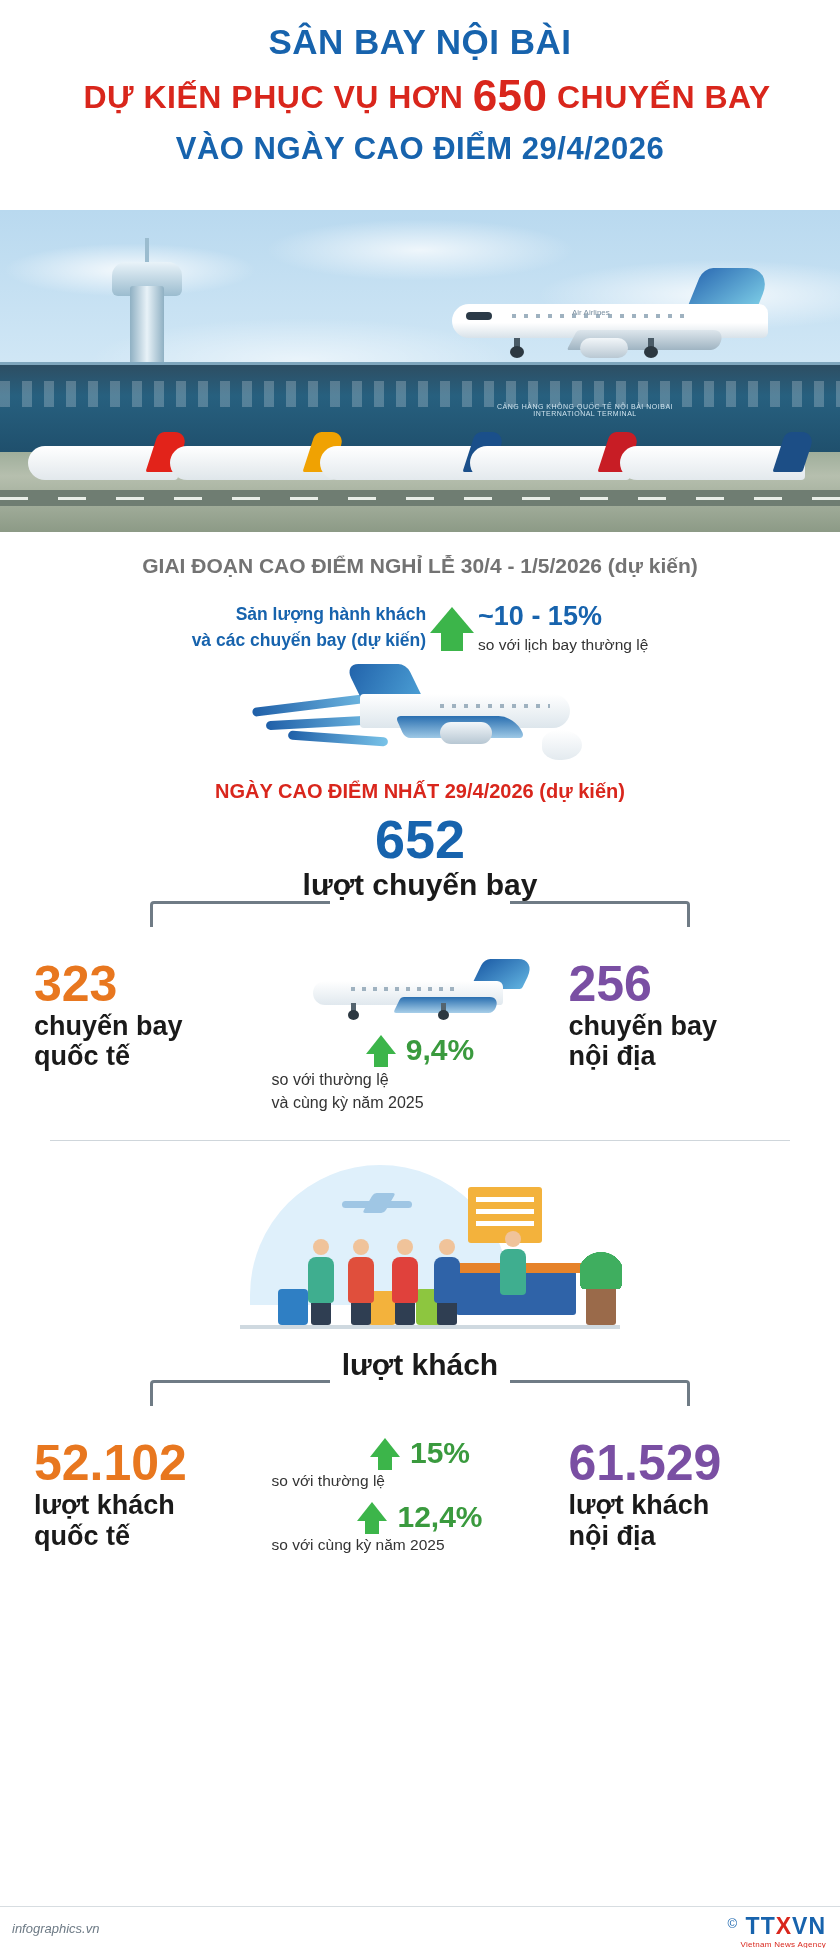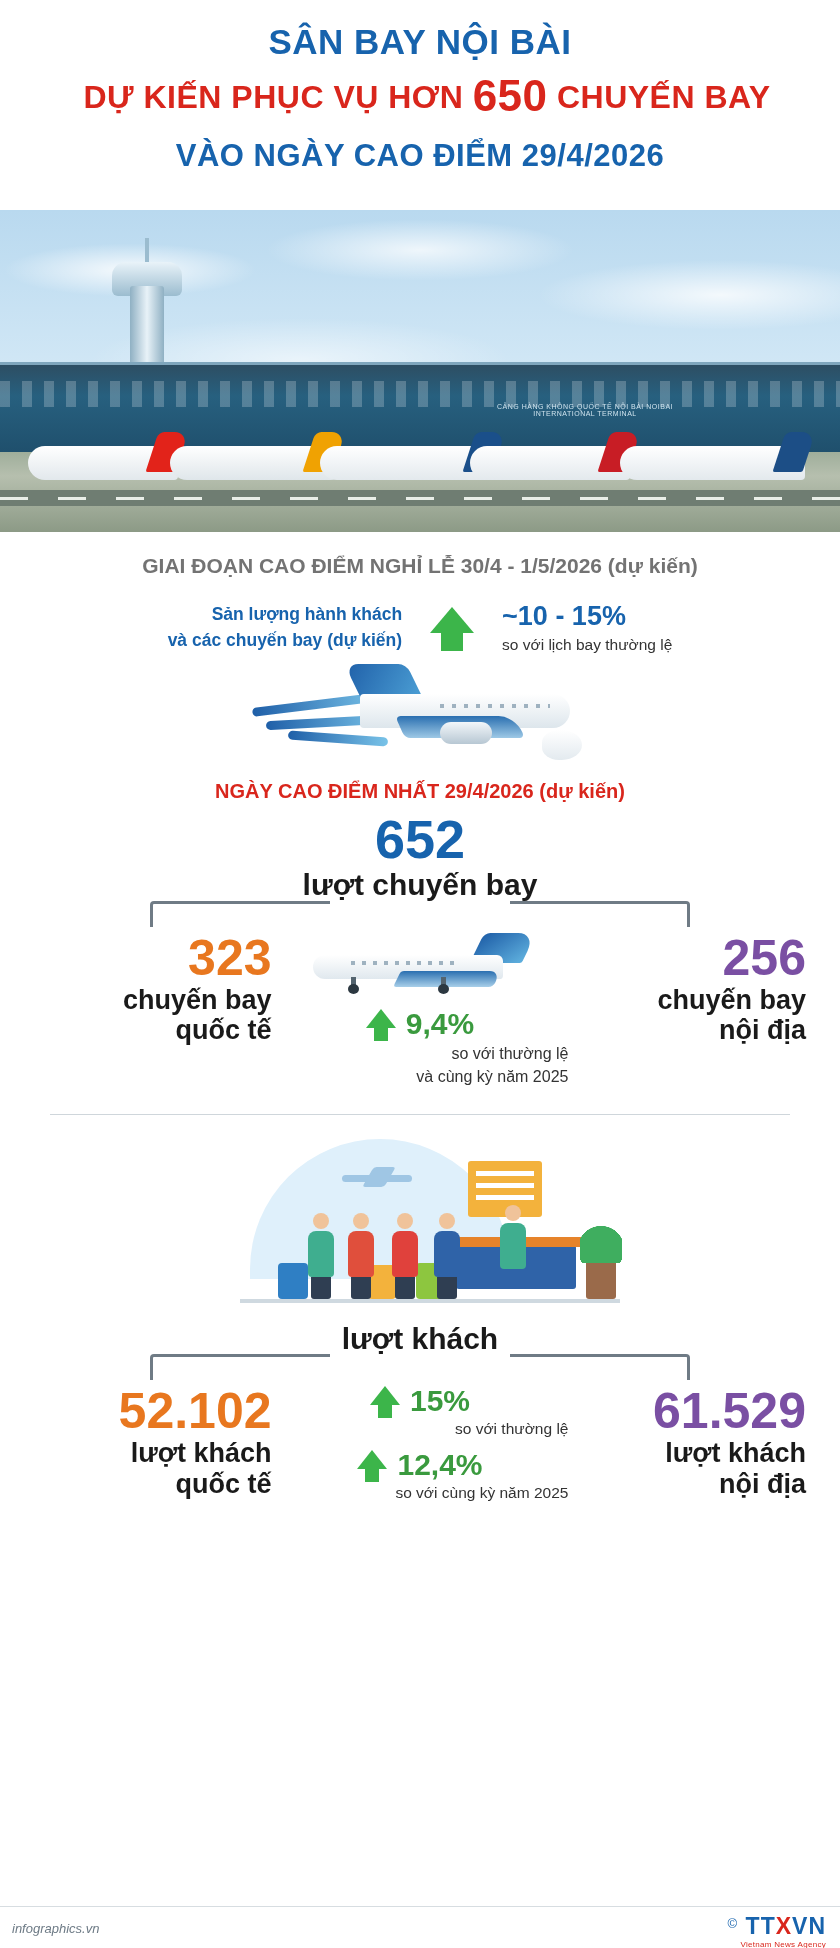--- a/index.html
+++ b/index.html
@@ -34,21 +34,21 @@
     white-space: nowrap;
   }
   .hline1 {
     font-size: 35px;
     color: #1763ad;
     margin-bottom: 9px;
   }
   .hline2 {
     font-size: 32px;
     color: #d9261c;
-    margin-bottom: 16px;
+    margin-bottom: 9px;
     padding-left: 14px;
   }
   .hline2 .big {
     font-size: 44px;
     color: #d9261c;
     vertical-align: -3px;
   }
   .hline3 {
     font-size: 31px;
     color: #1763ad;
@@ -174,21 +174,21 @@
     text-align: center;
     font-size: 21px;
     font-weight: bold;
     color: #737373;
     padding: 22px 0 4px;
   }
   .row1 {
     display: flex;
     align-items: center;
     justify-content: center;
-    gap: 28px;
+    gap: 4px;
     padding: 20px 0 0;
   }
   .row1 .left-text {
     text-align: right;
     font-size: 17.5px;
     font-weight: bold;
     color: #1763ad;
     line-height: 1.45;
   }
   .arrow-up {
@@ -271,21 +271,21 @@
     position: absolute; top: 0; height: 26px;
     border-top: 3px solid #6f7b85;
   }
   .bracket.left  { left: 150px; width: 180px; border-left: 3px solid #6f7b85; border-radius: 4px 0 0 0; }
   .bracket.right { right: 150px; width: 180px; border-right: 3px solid #6f7b85; border-radius: 0 4px 0 0; }
 
   .three-col {
     display: flex; align-items: flex-start; justify-content: space-between;
     padding: 0 34px;
   }
-  .col { width: 240px; text-align: right; }
+  .col { width: 240px; text-align: left; margin-top: 26px; }
   .col.mid { width: 300px; }
   .num-orange { font-size: 50px; font-weight: bold; color: #e8771f; line-height: 1.08; }
   .num-purple { font-size: 50px; font-weight: bold; color: #7a4fa3; line-height: 1.08; }
   .col-label { font-size: 27px; font-weight: bold; color: #1a1a1a; line-height: 1.12; }
   .mid-plane {
     position: relative; width: 230px; height: 70px; margin: 0 auto;
   }
   .mp-body {
     position: absolute; left: 8px; top: 24px; width: 190px; height: 24px;
     background: linear-gradient(#ffffff,#e0e8ee); border-radius: 20px 10px 6px 20px;
@@ -445,20 +445,31 @@
     <div class="parked p3">
         <div class="tail"></div>
       </div>
     <div class="parked p4">
         <div class="tail"></div>
       </div>
     <div class="parked p5">
         <div class="tail"></div>
       </div>
 
+    <div class="flying">
+      <div class="ftail"></div>
+      <div class="fuselage"></div>
+      <div class="nose-win"></div>
+      <div class="fwin"></div>
+      <div class="flabel">Air Airlines</div>
+      <div class="fwing"></div>
+      <div class="fengine"></div>
+      <div class="fgear fg1"></div>
+      <div class="fgear fg2"></div>
+    </div>
   </div>
 
   <div>
     <div class="sec-title">GIAI ĐOẠN CAO ĐIỂM NGHỈ LỄ 30/4 - 1/5/2026 (dự kiến)</div>
 
     <div class="row1">
       <div class="left-text">
         <div>Sản lượng hành khách</div>
         <div>và các chuyến bay (dự kiến)</div>
       </div>

